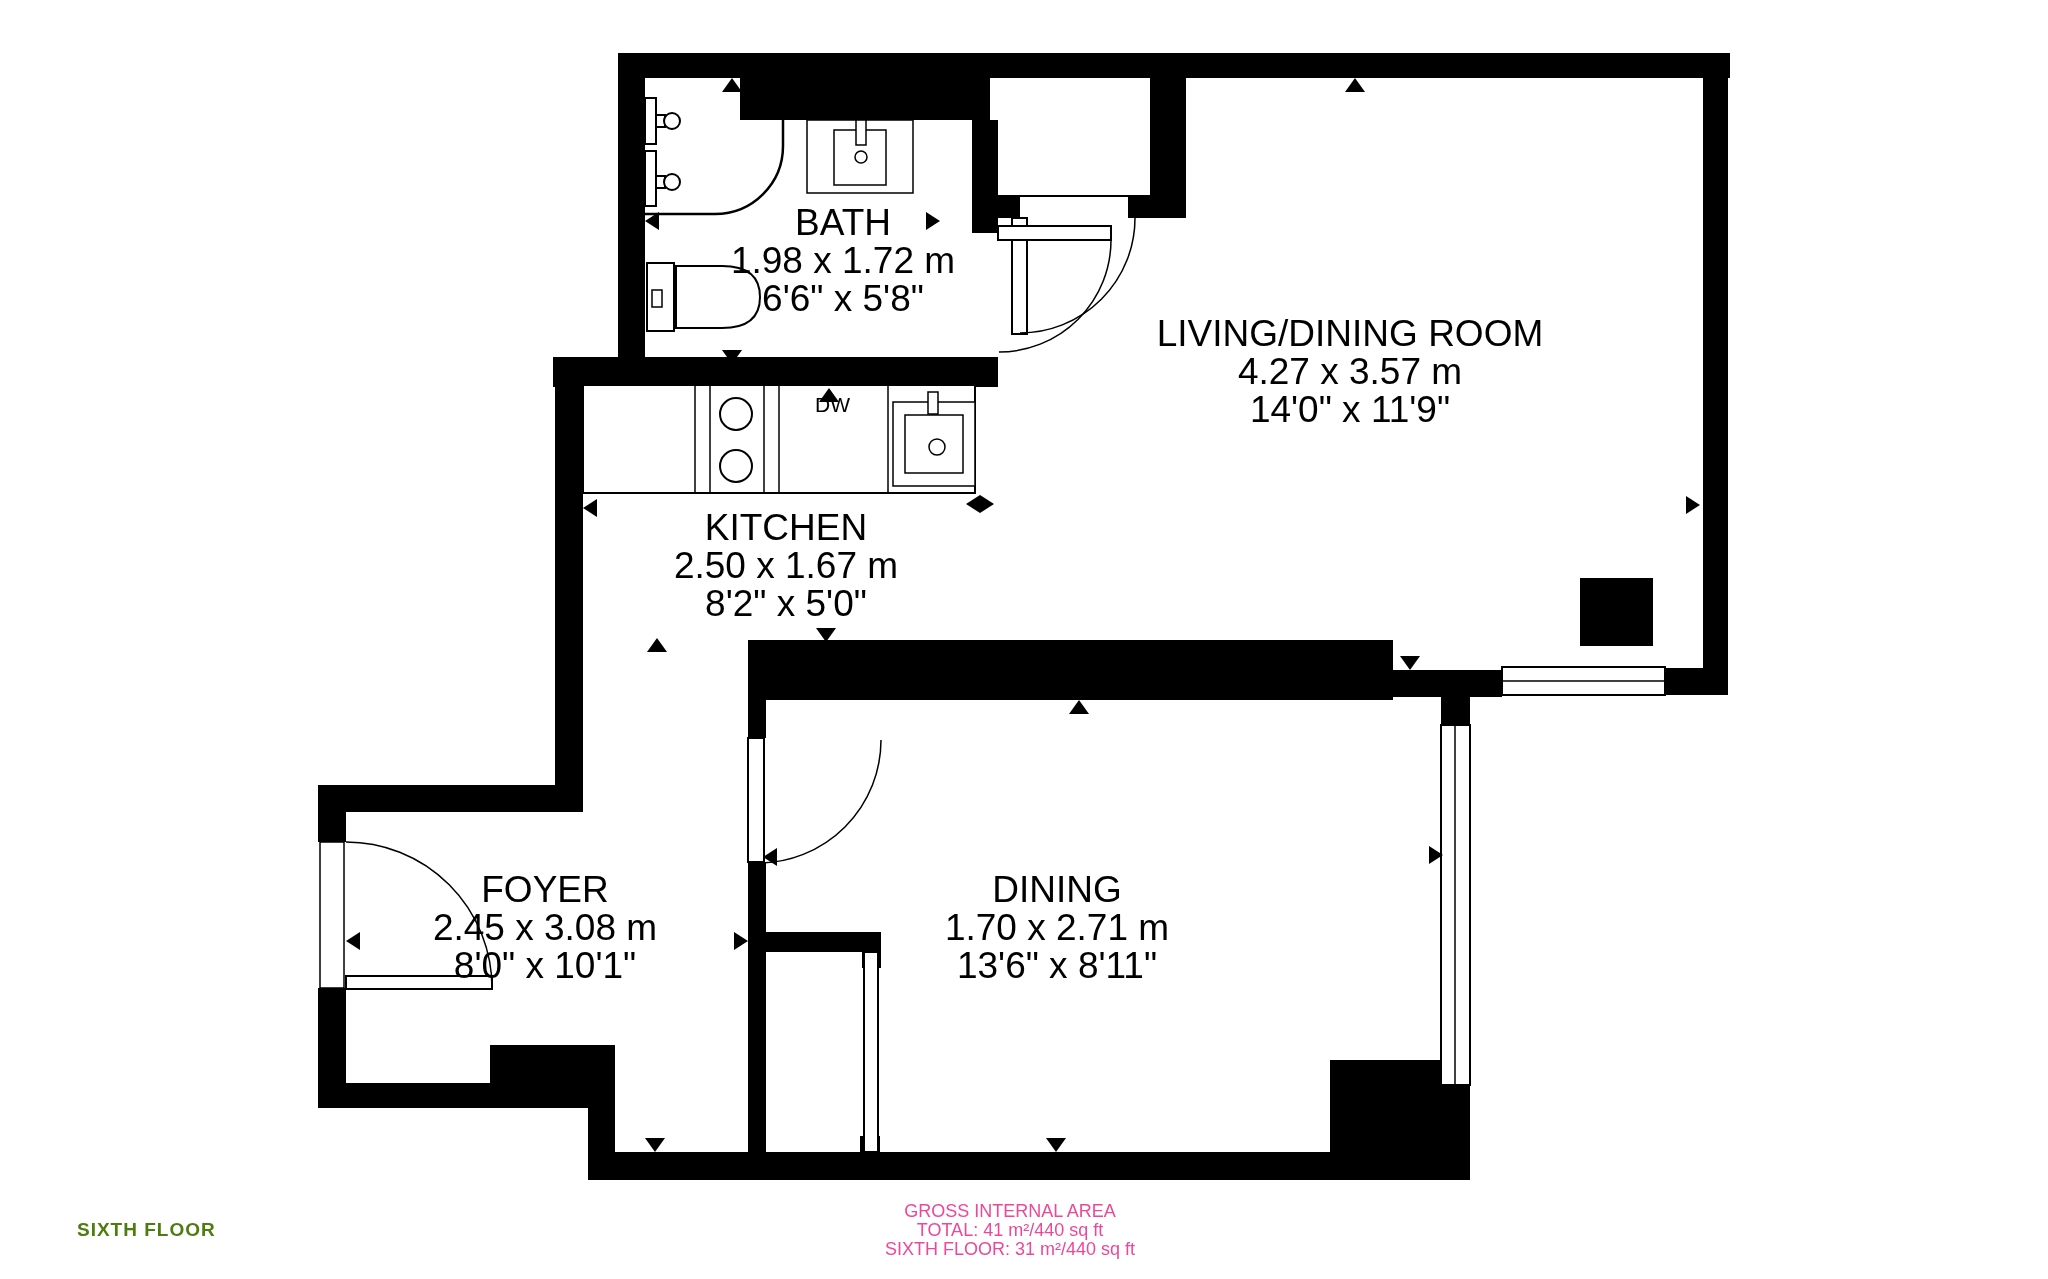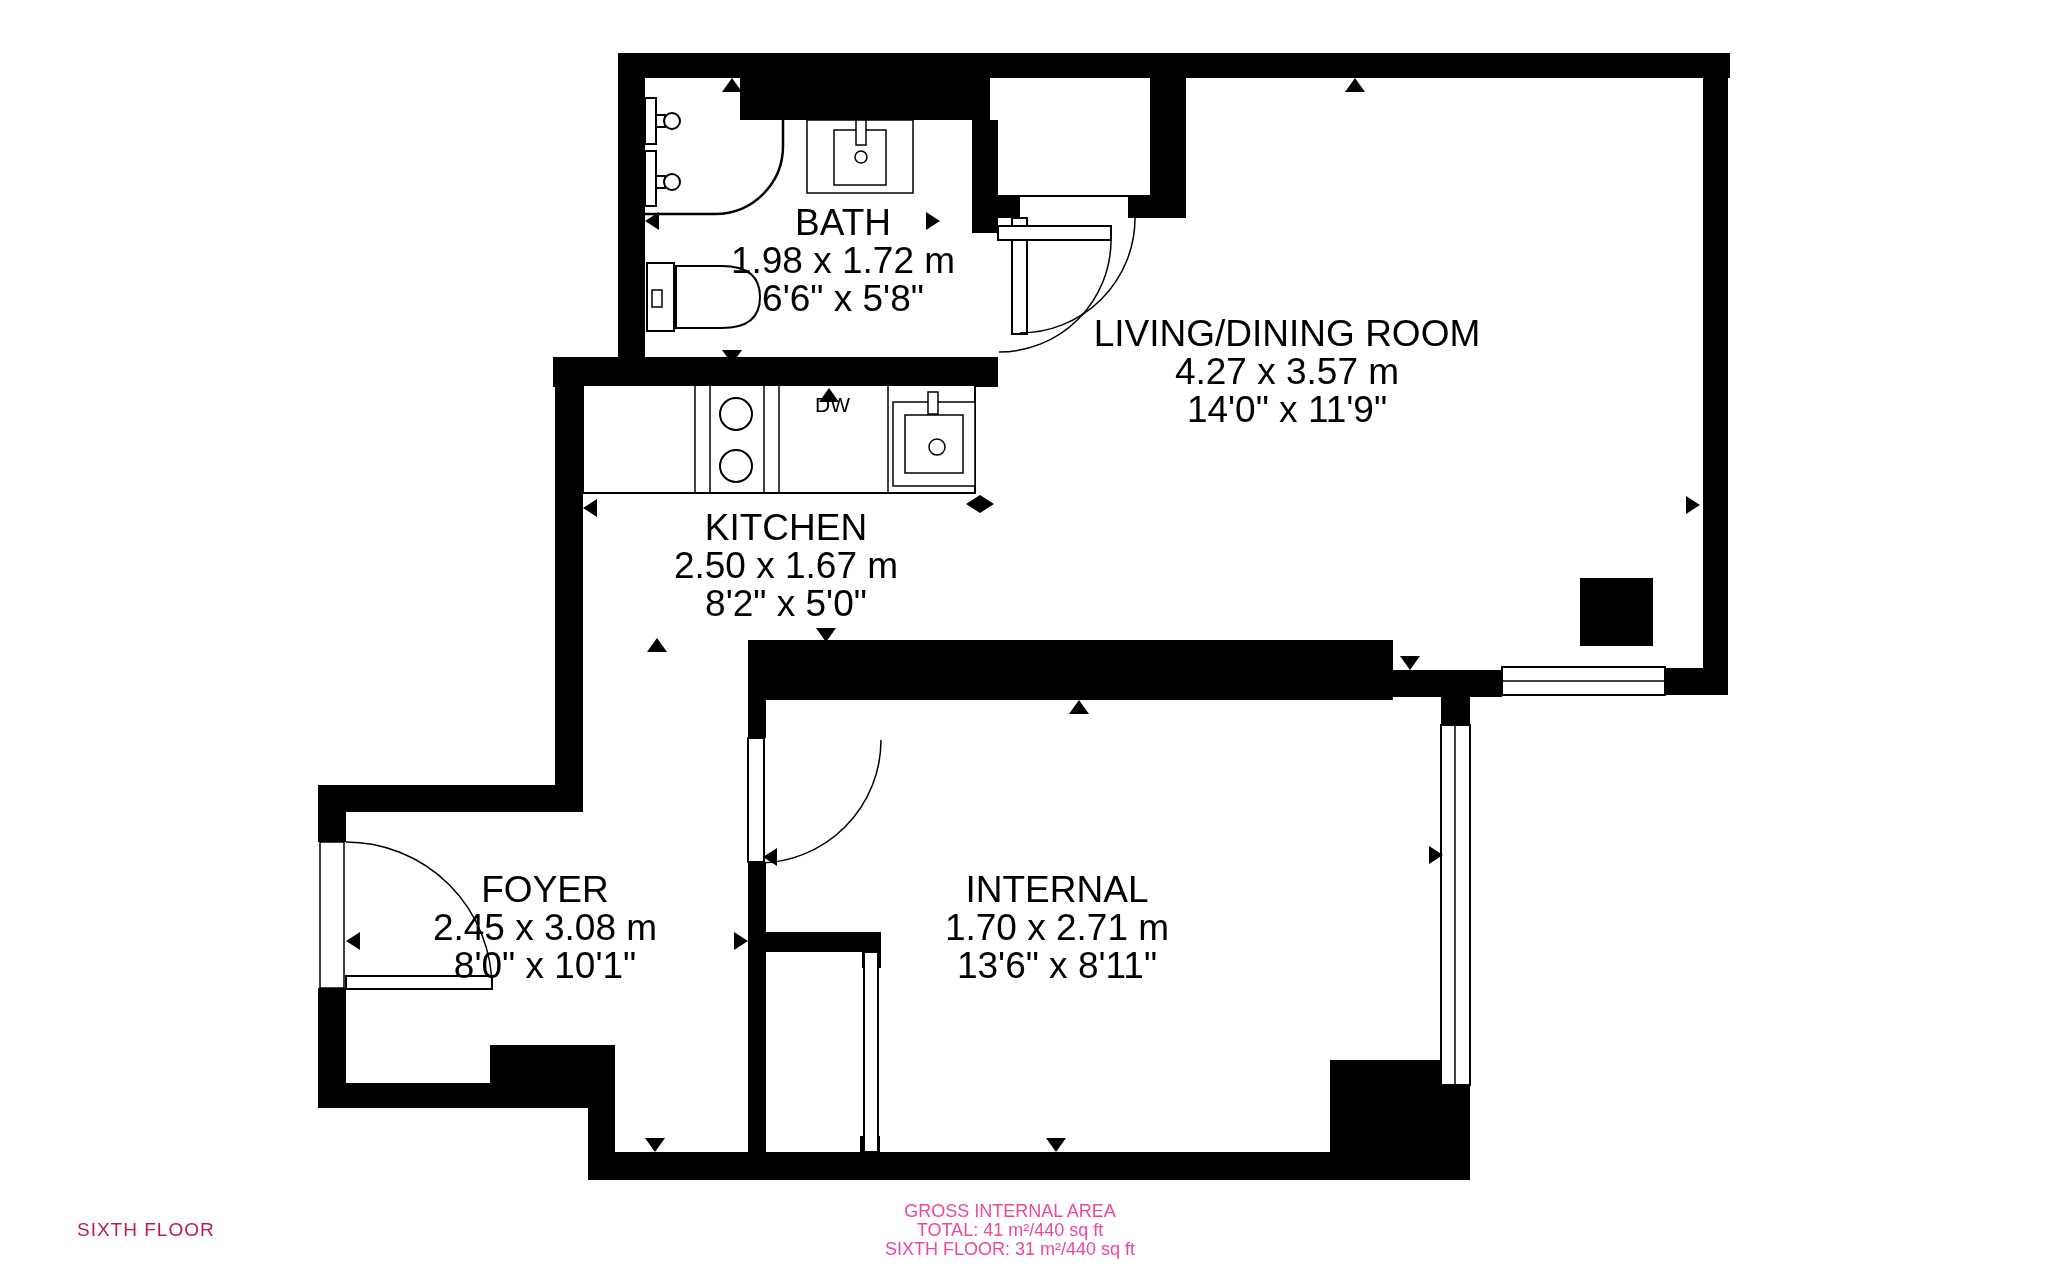--- a/index.html
+++ b/index.html
@@ -6,21 +6,21 @@
   .canvas{position:relative;width:1872px;height:1279px;background:#fff;overflow:hidden;
           font-family:"Liberation Sans", sans-serif;}
   .wall{position:absolute;background:#000;}
   .overlay{position:absolute;left:0;top:0;}
   .room-label{position:absolute;transform:translateX(-50%);text-align:center;
               font-size:37px;line-height:38px;color:#000;white-space:nowrap;}
   .small-label{position:absolute;font-size:21px;color:#000;white-space:nowrap;margin-left:28px;}
   .footer{position:absolute;left:1010px;top:1202px;transform:translateX(-50%);
           text-align:center;font-size:18px;line-height:19px;color:#ec4899;white-space:nowrap;}
   .floor-tag{position:absolute;left:77px;top:1219px;font-size:19px;letter-spacing:1px;
-             color:#be185d;white-space:nowrap;}
+             color:#4d7c0f;white-space:nowrap;font-weight:bold;}
   svg .ln{stroke:#000;fill:none;}
   svg .fx{stroke:#000;fill:#fff;}
   svg .ar{fill:#000;stroke:none;}
 </style>
 </head>
 <body>
 
 <div class="canvas">
 
   <div class="wall" style="left:618px;top:53px;width:1112px;height:25px"></div>
@@ -183,34 +183,34 @@
     <div>1.98 x 1.72 m</div>
     <div>6'6" x 5'8"</div>
   </div>
 
   <div class="room-label" style="left:786px;top:509px;text-align:center;">
     <div>KITCHEN</div>
     <div>2.50 x 1.67 m</div>
     <div>8'2" x 5'0"</div>
   </div>
 
-  <div class="room-label" style="left:1287px;top:315px;">
+  <div class="room-label" style="left:1350px;top:315px;">
     <div>LIVING/DINING ROOM</div>
     <div>4.27 x 3.57 m</div>
     <div>14'0" x 11'9"</div>
   </div>
 
   <div class="room-label" style="left:545px;top:871px;">
     <div>FOYER</div>
     <div>2.45 x 3.08 m</div>
     <div>8'0" x 10'1"</div>
   </div>
 
   <div class="room-label" style="left:1057px;top:871px;">
-    <div>INTERNAL</div>
+    <div>DINING</div>
     <div>1.70 x 2.71 m</div>
     <div>13'6" x 8'11"</div>
   </div>
 
   <div class="small-label" style="left:787px;top:393px;">DW</div>
 
   <div class="footer">
     <div>GROSS INTERNAL AREA</div>
     <div>TOTAL: 41 m²/440 sq ft</div>
     <div>SIXTH FLOOR: 31 m²/440 sq ft</div>

